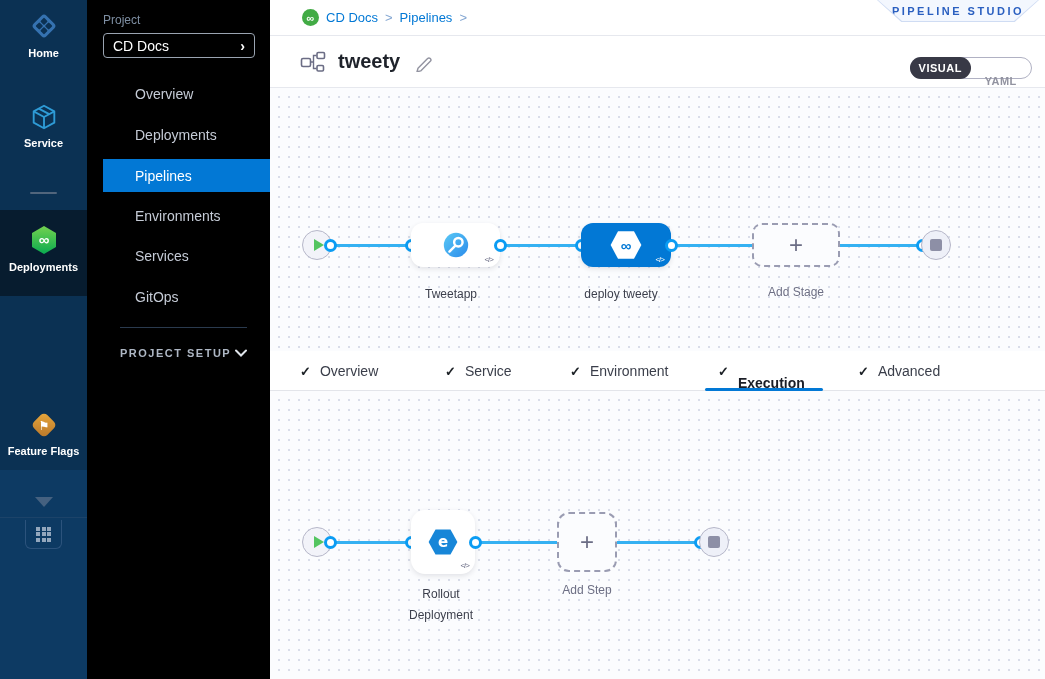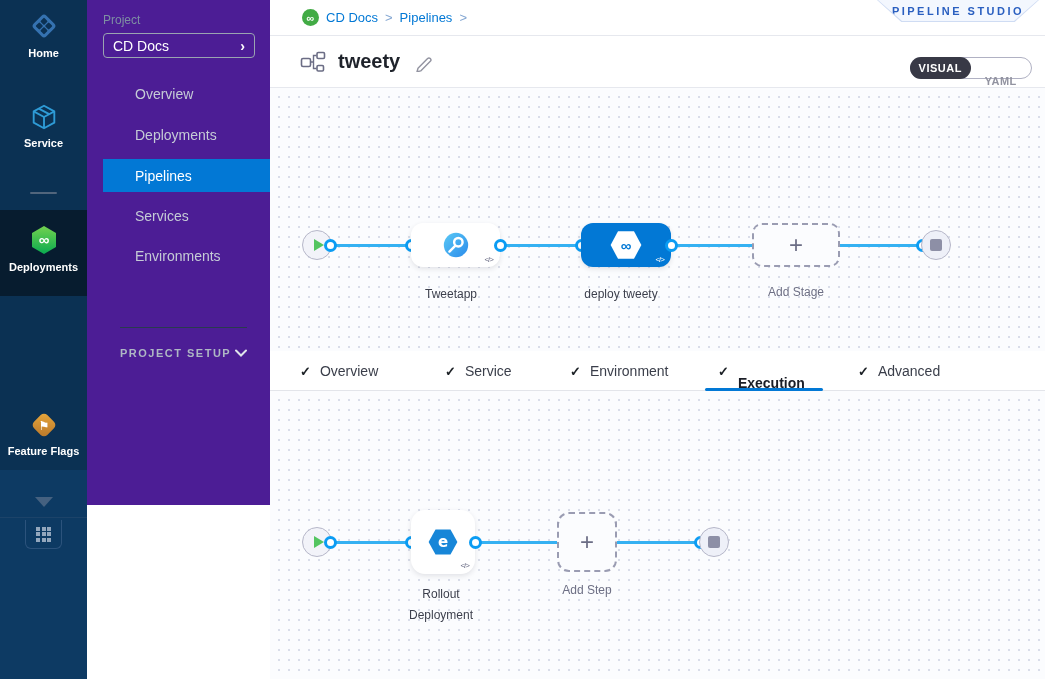--- a/index.html
+++ b/index.html
@@ -14,21 +14,21 @@
   .mod-item { position:absolute; left:0; width:87px; display:flex; flex-direction:column; align-items:center; gap:5px; cursor:pointer; }
   .mod-item .mod-label { color:#ffffff; font-size:11px; font-weight:bold; text-align:center; line-height:12px; }
   .mod-divider { position:absolute; left:30px; top:192px; width:27px; height:2px; background:#51657c; border-radius:2px; }
   .mod-chevron { position:absolute; left:35px; top:497px; width:0; height:0; border-left:9px solid transparent; border-right:9px solid transparent; border-top:10px solid #456180; cursor:pointer; }
   .bottom-divider { position:absolute; left:0; top:517px; width:87px; height:1px; background:#1c4369; }
   .grid-btn { position:absolute; left:25px; top:520px; width:37px; height:29px; border:1px solid #2c537c; border-radius:0 0 6px 6px; border-top:none; display:flex; align-items:center; justify-content:center; cursor:pointer; }
   .grid-icon { display:grid; grid-template-columns:repeat(3,4px); grid-template-rows:repeat(3,4px); gap:1.5px; }
   .grid-icon span { background:#93a7bd; }
 
   
-  .project-sidebar { position:absolute; left:87px; top:0; width:183px; height:505px; background:#4c1d95; z-index:4; }
+  .project-sidebar { position:absolute; left:87px; top:0; width:183px; height:679px; background:#000000; z-index:4; }
   .ps-label { position:absolute; left:16px; top:13px; font-size:12px; color:#7e8fa3; }
   .ps-select { position:absolute; left:16px; top:33px; width:152px; height:25px; border:1px solid #9aa4b1; border-radius:4px; display:flex; align-items:center; justify-content:space-between; padding:0 9px; cursor:pointer; }
   .ps-select .ps-name { color:#ffffff; font-size:14px; }
   .ps-select .ps-chev { color:#ffffff; font-size:14px; font-weight:bold; }
   .ps-nav { position:absolute; left:0; top:74px; width:183px; }
   .ps-item { height:40.5px; display:flex; align-items:center; padding-left:48px; font-size:14px; color:#c5cbd6; cursor:pointer; }
   .ps-item.active { background:#0278d5; color:#ffffff; margin-left:16px; padding-left:32px; height:33px; margin-top:4px; margin-bottom:3.5px; }
   .ps-divider { position:absolute; left:33px; top:327px; width:127px; height:1px; background:#2a3a4e; }
   .ps-setup { position:absolute; left:33px; top:347px; width:127px; display:flex; align-items:center; justify-content:space-between; cursor:pointer; }
   .ps-setup .ps-setup-label { font-size:11px; font-weight:bold; letter-spacing:1.5px; color:#aeb7c4; }
@@ -180,24 +180,27 @@
       <div class="ps-item">
           <span>Overview</span>
         </div>
       <div class="ps-item">
           <span>Deployments</span>
         </div>
       <div class="ps-item active">
           <span>Pipelines</span>
         </div>
       <div class="ps-item">
+          <span>Environments</span>
+        </div>
+      <div class="ps-item">
           <span>Services</span>
         </div>
       <div class="ps-item">
-          <span>Environments</span>
+          <span>GitOps</span>
         </div>
     </div>
     <div class="ps-divider"></div>
     <div class="ps-setup">
       <span class="ps-setup-label">PROJECT SETUP</span>
       <svg width="12" height="8" viewBox="0 0 12 8">
         <path d="M1 1.5 L6 6.5 L11 1.5" fill="none" stroke="#dfe4ea" stroke-width="2" stroke-linecap="round"></path>
       </svg>
     </div>
   </nav>

